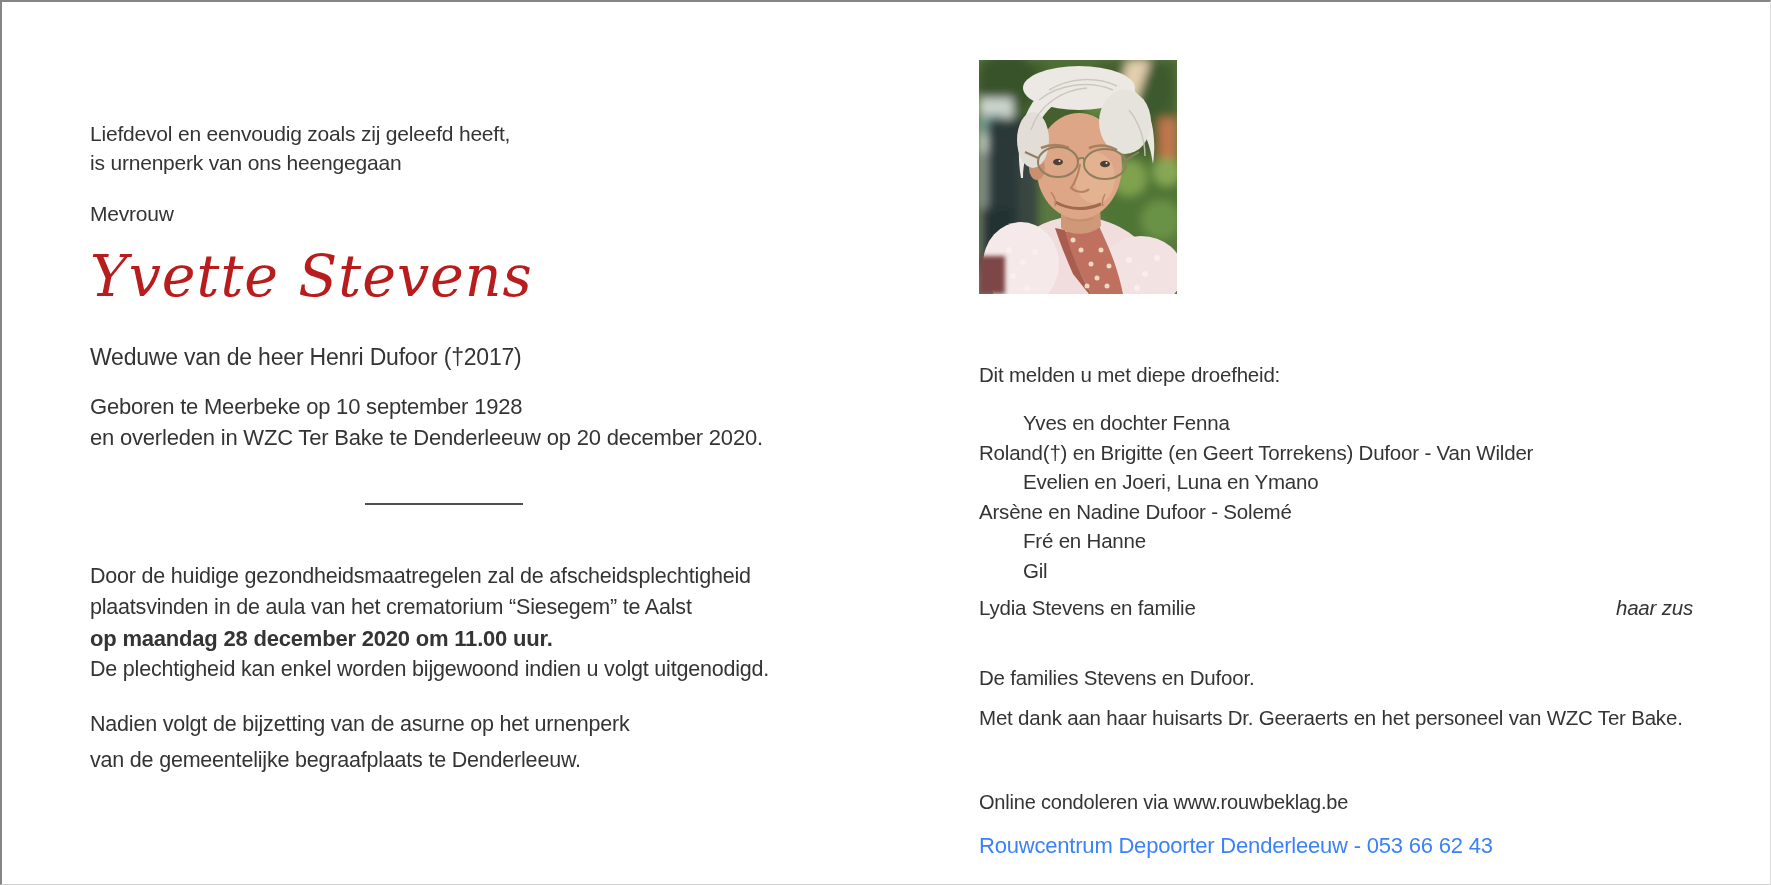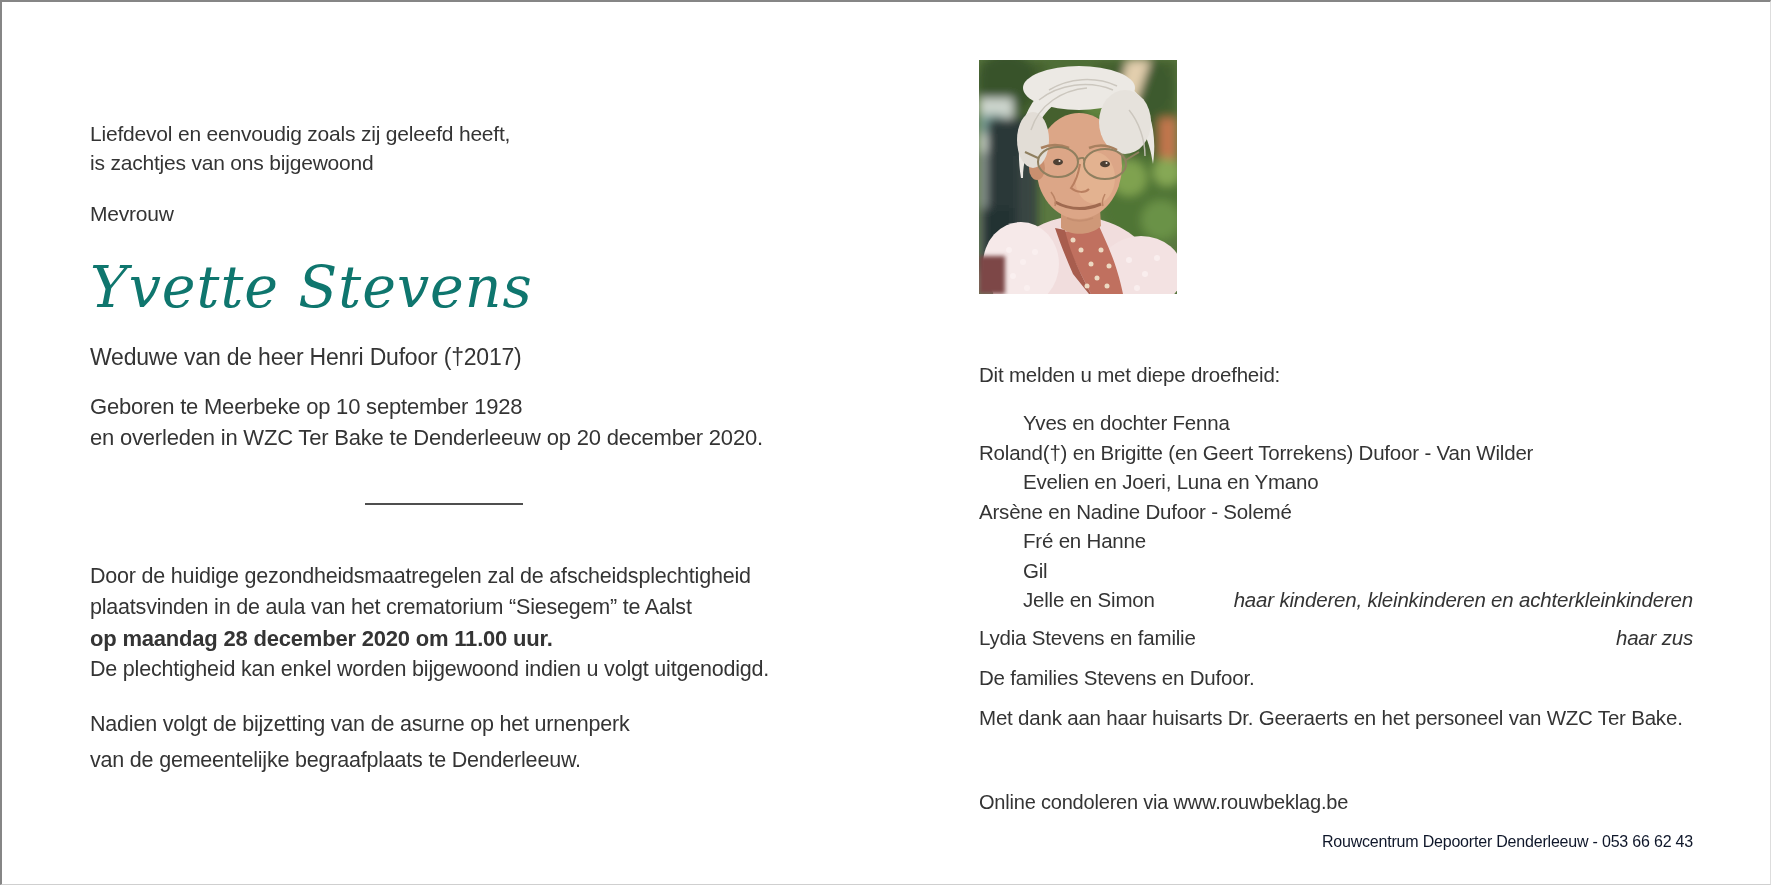--- a/index.html
+++ b/index.html
@@ -10,54 +10,54 @@
     letter-spacing:-0.2px;
     border-top:2px solid #868686; border-left:2px solid #868686;
     border-right:1px solid #dddddd; border-bottom:1px solid #cfcfcf;
   }
   .abs { position:absolute; }
   
   .lblock { left:88px; width:720px; text-align:left; white-space:nowrap; }
   .opening   { top:117px; font-size:21px; line-height:29px; }
   .salutation{ top:200px; font-size:21px; }
   .dname {
-    top:248px; font-size:57px; line-height:1.3; color:#0f766e;
+    top:237px; font-size:57px; line-height:1.3; color:#b91c1c;
     font-family:"DejaVu Serif","Liberation Serif",serif; font-style:italic;
     letter-spacing:1px;
   }
   .widow  { top:342px; font-size:23px; }
   .dates  { top:389px; font-size:22px; line-height:31px; }
   .divider{ top:501px; left:363px; width:158px; height:2px; background:#4f4f4f; }
   .ceremony { top:559px; font-size:21.5px; line-height:31px; }
   .ceremony .boldline { font-weight:bold; font-size:22px; }
   .burial { top:704px; font-size:21.5px; line-height:36px; }
   
   .rblock { left:977px; width:714px; font-size:20.5px; white-space:nowrap;margin-top:42px; }
   .announce { top:319px; }
   .family { top:364px; }
   .family .row { display:flex; justify-content:space-between; align-items:baseline; line-height:29.5px; }
   .family .row.indent { padding-left:44px; }
   .family .row.gap-above { margin-top:8px; }
   .family .note { font-style:italic; text-align:right; }
   .families { top:622px; }
   .thanks   { top:662px; }
   .condole  { top:747px; font-size:20px; }
-  .footer   { top:831px; left:977px; width:714px; text-align:right; font-size:16px; color:#0f172a; }
+  .footer   { top:831px; left:977px; width:714px; text-align:left; font-size:22px; color:#3b82f6; }
   
   .photo { left:977px; top:58px; width:198px; height:234px; }
   .photo svg { display:block; }
 </style>
 </head>
 <body>
 
 <div class="card">
 
   <div class="abs lblock opening">
     <div>Liefdevol en eenvoudig zoals zij geleefd heeft,</div>
-    <div>is zachtjes van ons bijgewoond</div>
+    <div>is urnenperk van ons heengegaan</div>
   </div>
 
   <div class="abs lblock salutation">Mevrouw</div>
 
   <div class="abs lblock dname">Yvette Stevens</div>
 
   <div class="abs lblock widow">Weduwe van de heer Henri Dufoor (†2017)</div>
 
   <div class="abs lblock dates">
     <div>Geboren te Meerbeke op 10 september 1928</div>
@@ -198,24 +198,20 @@
       <span class="note"></span>
     </div>
     <div class="row indent">
       <span>Fré en Hanne</span>
       <span class="note"></span>
     </div>
     <div class="row indent">
       <span>Gil</span>
       <span class="note"></span>
     </div>
-    <div class="row indent">
-      <span>Jelle en Simon</span>
-      <span class="note">haar kinderen, kleinkinderen en achterkleinkinderen</span>
-    </div>
     <div class="row gap-above">
       <span>Lydia Stevens en familie</span>
       <span class="note">haar zus</span>
     </div>
   </div>
 
   <div class="abs rblock families">De families Stevens en Dufoor.</div>
 
   <div class="abs rblock thanks">Met dank aan haar huisarts Dr. Geeraerts en het personeel van WZC Ter Bake.</div>
 

